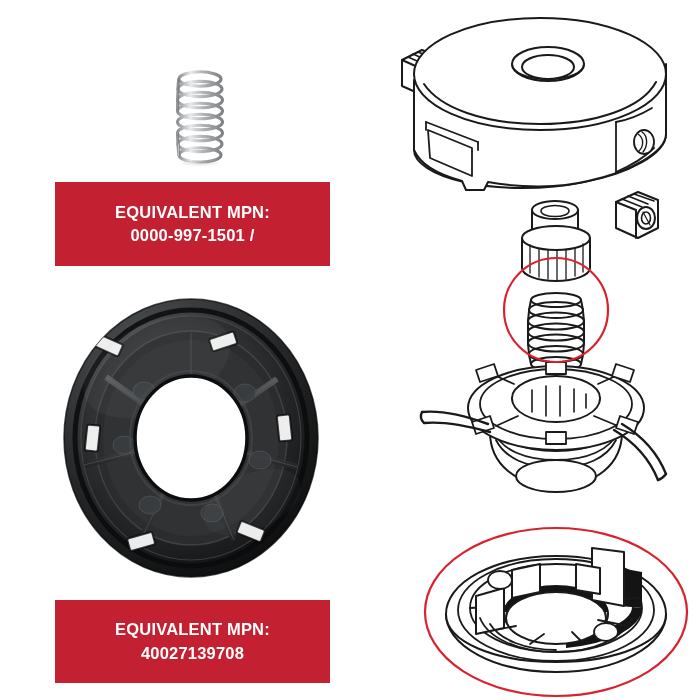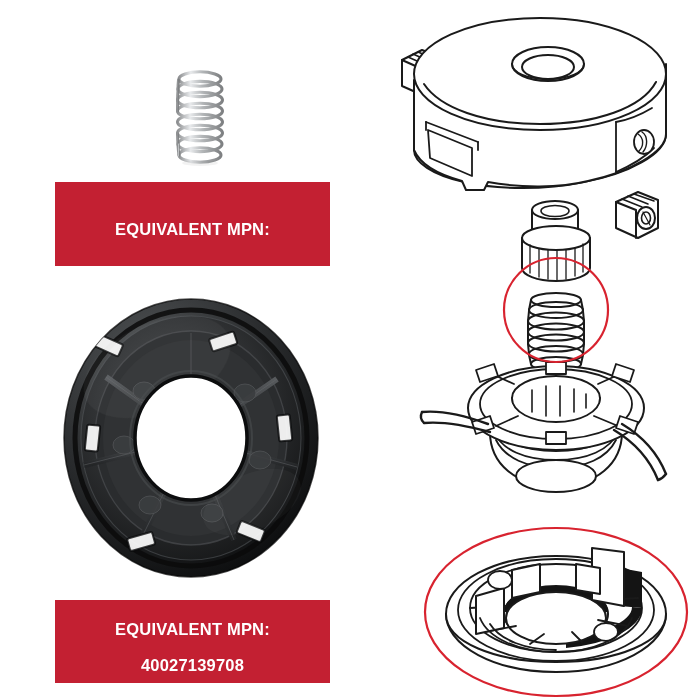--- a/index.html
+++ b/index.html
@@ -31,21 +31,20 @@
     justify-content: center;
     box-sizing: border-box;
     padding: 4px 6px;
   }
   .mpn-line {
     font-weight: bold;
     font-size: 16.5px;
     line-height: 1.42;
     letter-spacing: 0.2px;
     white-space: nowrap;
-    margin-top: 12px;
   }
   #mpn-banner-top   { left: 55px;  top: 182px; width: 275px; height: 84px; }
   #mpn-banner-bottom{ left: 55px;  top: 600px; width: 275px; height: 83px; }
 
   
   .art { position: absolute; }
   .art svg { display: block; overflow: visible; }
 
   #spring-photo-wrap { left: 155px; top: 62px;  width: 90px;  height: 118px; }
   #spool-base-photo-wrap { left: 62px; top: 297px; width: 258px; height: 282px; }
@@ -88,20 +87,21 @@
         <path d="M22.5 72 C 22.6 77 22.6 78 23 82"></path>
         <path d="M23 83 C 23.3 88 23.3 89 24 93"></path>
       </g>
 
       <ellipse cx="45" cy="101" rx="18" ry="3" fill="#000" opacity="0.05"></ellipse>
     </svg>
   </div>
 
   <div id="mpn-banner-top" class="mpn-banner">
     <div class="mpn-line">EQUIVALENT MPN:</div>
+    <div class="mpn-line">0000-997-1501 /</div>
   </div>
 
   <div id="spool-base-photo-wrap" class="art">
     <svg width="258" height="282" viewBox="0 0 258 282">
       <defs>
         <radialGradient id="bodyGrad" cx="42%" cy="36%" r="72%">
           <stop offset="0%" stop-color="#4a4c4e"></stop>
           <stop offset="48%" stop-color="#313335"></stop>
           <stop offset="100%" stop-color="#141516"></stop>
         </radialGradient>

